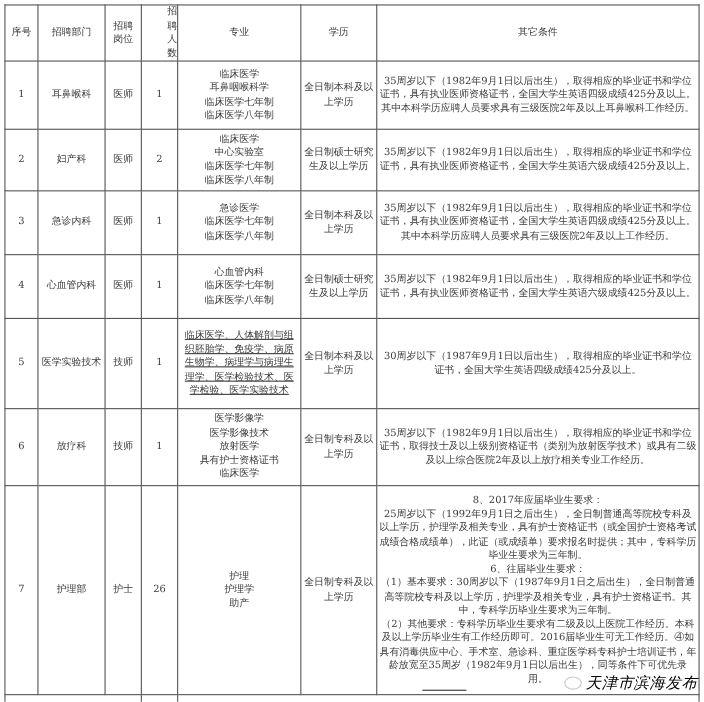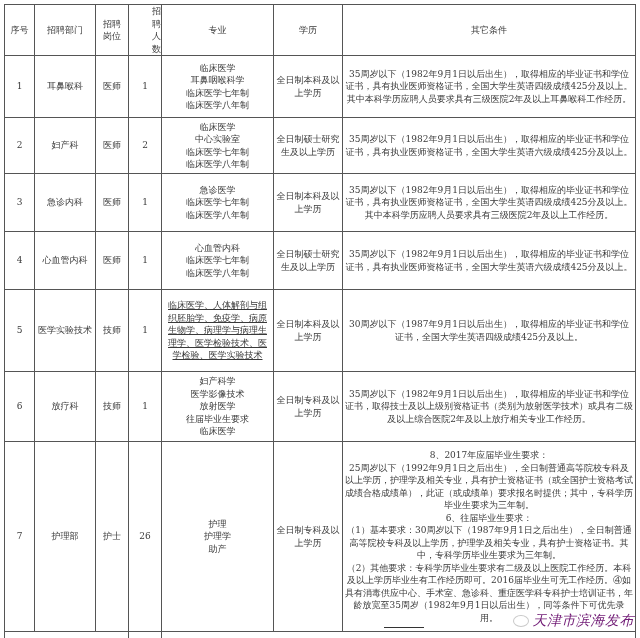--- a/index.html
+++ b/index.html
@@ -17,21 +17,21 @@
     .c-cnt { width: 33px; }
     .c-major { width: 112px; }
     .c-edu { width: 69px; }
     .c-other { width: auto; }
     td.other { text-align: left; padding-left: 3px; padding-right: 2px; }
     td.major-left { text-align: left; padding-left: 3px; text-decoration: underline; }
     td.edu { padding: 0 4px; }
     .line { display: block; }
     .total td { height: 24px; font-weight: bold; color: #222; margin-top: 20px; }
     .watermark { position: absolute; right: 6px; bottom: 8px; font-size: 14px;
-           color: #701a75; font-family: "DejaVu Sans", sans-serif; letter-spacing: 0.5px;
+           color: #000000; font-family: "DejaVu Sans", sans-serif; letter-spacing: 0.5px;
            font-style: italic; }
     .watermark .wm-icon { display: inline-block; width: 14px; height: 10px; border: 1px solid #c9c9c9;
            border-radius: 50%; margin-right: 4px; vertical-align: middle; }
     .underline-mark { position: absolute; left: 384px; top: 627px; width: 40px; height: 1px; background: #333; }
   </style>
 </head>
 <body>
 
 <table class="recruit">
   <colgroup>
@@ -123,24 +123,24 @@
       <td class="edu">全日制本科及以上学历</td>
       <td class="other">30周岁以下（1987年9月1日以后出生），取得相应的毕业证书和学位证书，全国大学生英语四级成绩425分及以上。</td>
     </tr>
 
     <tr style="height:70px;">
       <td>6</td>
       <td>放疗科</td>
       <td>技师</td>
       <td>1</td>
       <td>
-        <span class="line">妇产科学</span>
+        <span class="line">医学影像学</span>
         <span class="line">医学影像技术</span>
         <span class="line">放射医学</span>
-        <span class="line">往届毕业生要求</span>
+        <span class="line">具有护士资格证书</span>
         <span class="line">临床医学</span>
       </td>
       <td class="edu">全日制专科及以上学历</td>
       <td class="other">35周岁以下（1982年9月1日以后出生），取得相应的毕业证书和学位证书，取得技士及以上级别资格证书（类别为放射医学技术）或具有二级及以上综合医院2年及以上放疗相关专业工作经历。</td>
     </tr>
 
     <tr style="height:190px;">
       <td>7</td>
       <td>护理部</td>
       <td>护士</td>

